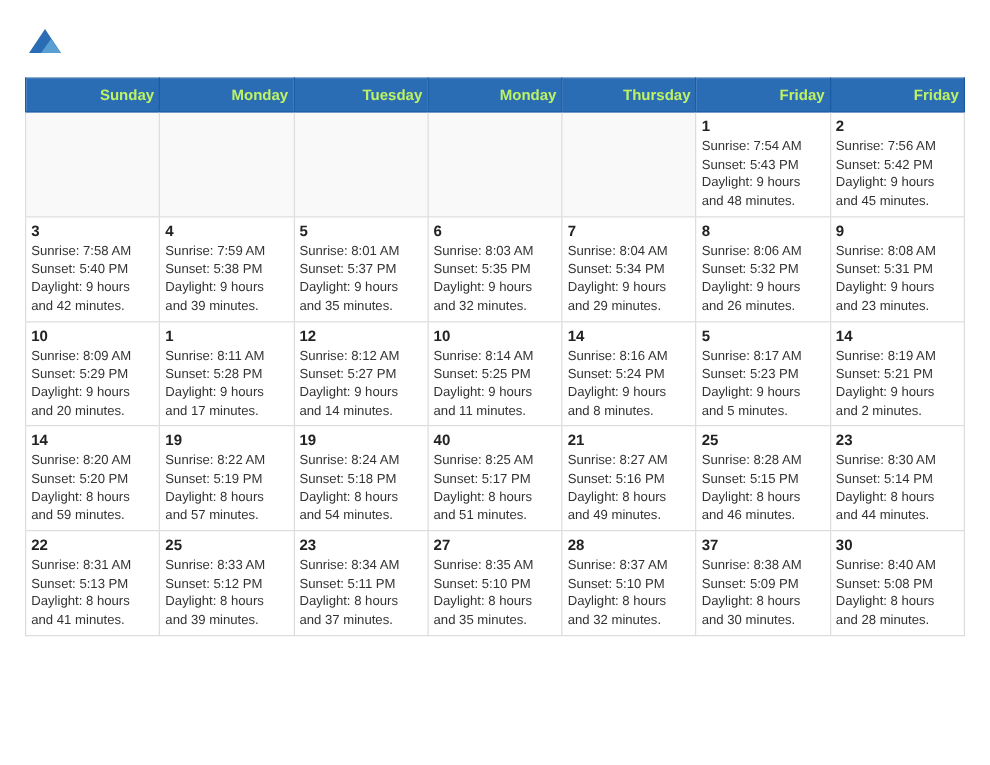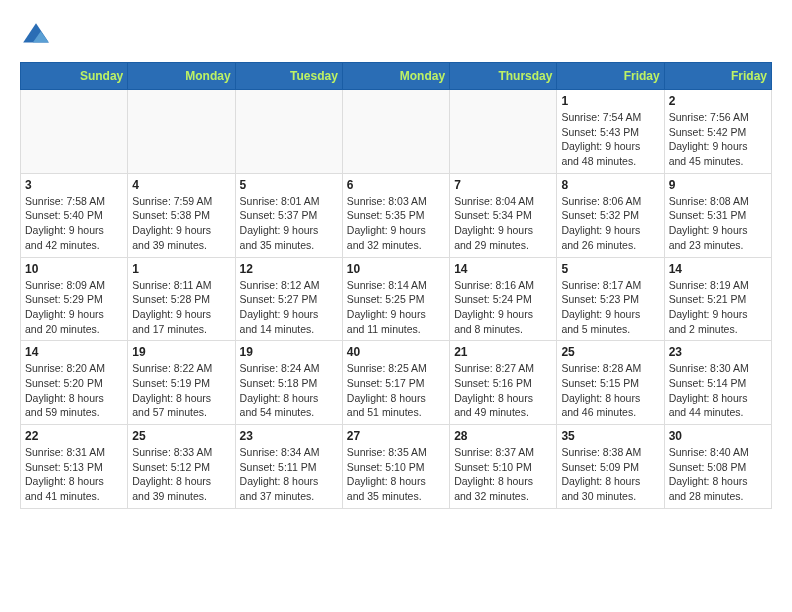--- a/index.html
+++ b/index.html
@@ -234,21 +234,21 @@
         </td>
         <td>
           <div class="day-number">27</div>
           <div class="day-info">Sunrise: 8:35 AM<br>Sunset: 5:10 PM<br>Daylight: 8 hours and 35 minutes.</div>
         </td>
         <td>
           <div class="day-number">28</div>
           <div class="day-info">Sunrise: 8:37 AM<br>Sunset: 5:10 PM<br>Daylight: 8 hours and 32 minutes.</div>
         </td>
         <td>
-          <div class="day-number">35</div>
+          <div class="day-number">37</div>
           <div class="day-info">Sunrise: 8:38 AM<br>Sunset: 5:09 PM<br>Daylight: 8 hours and 30 minutes.</div>
         </td>
         <td>
           <div class="day-number">30</div>
           <div class="day-info">Sunrise: 8:40 AM<br>Sunset: 5:08 PM<br>Daylight: 8 hours and 28 minutes.</div>
         </td>
       </tr>
     </tbody>
 </table>
 

